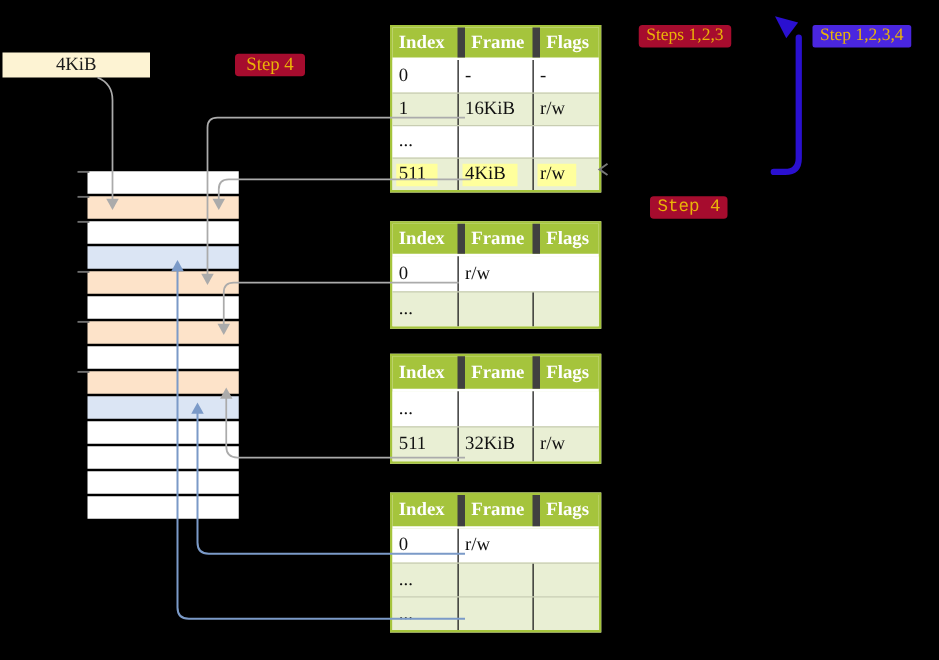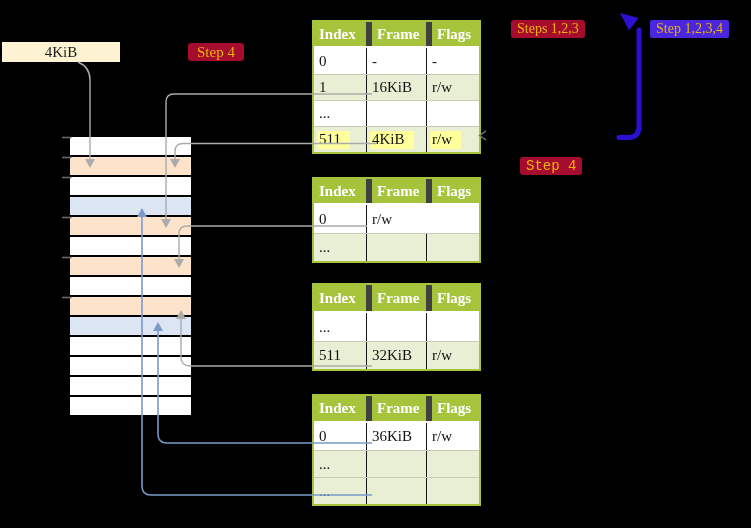--- a/index.html
+++ b/index.html
@@ -196,23 +196,20 @@
       <div class="thead">
         <div class="hcell">Index</div>
         <div class="hcell">Frame</div>
         <div class="hcell">Flags</div>
       </div>
       <div class="trow">
         <div class="tcell">
           <span>0</span>
         </div>
         <div class="tcell">
-          <span>36KiB</span>
-        </div>
-        <div class="tcell">
           <span>r/w</span>
         </div>
       </div>
       <div class="trow alt">
         <div class="tcell">
           <span>...</span>
         </div>
         <div class="tcell"></div>
         <div class="tcell"></div>
       </div>

